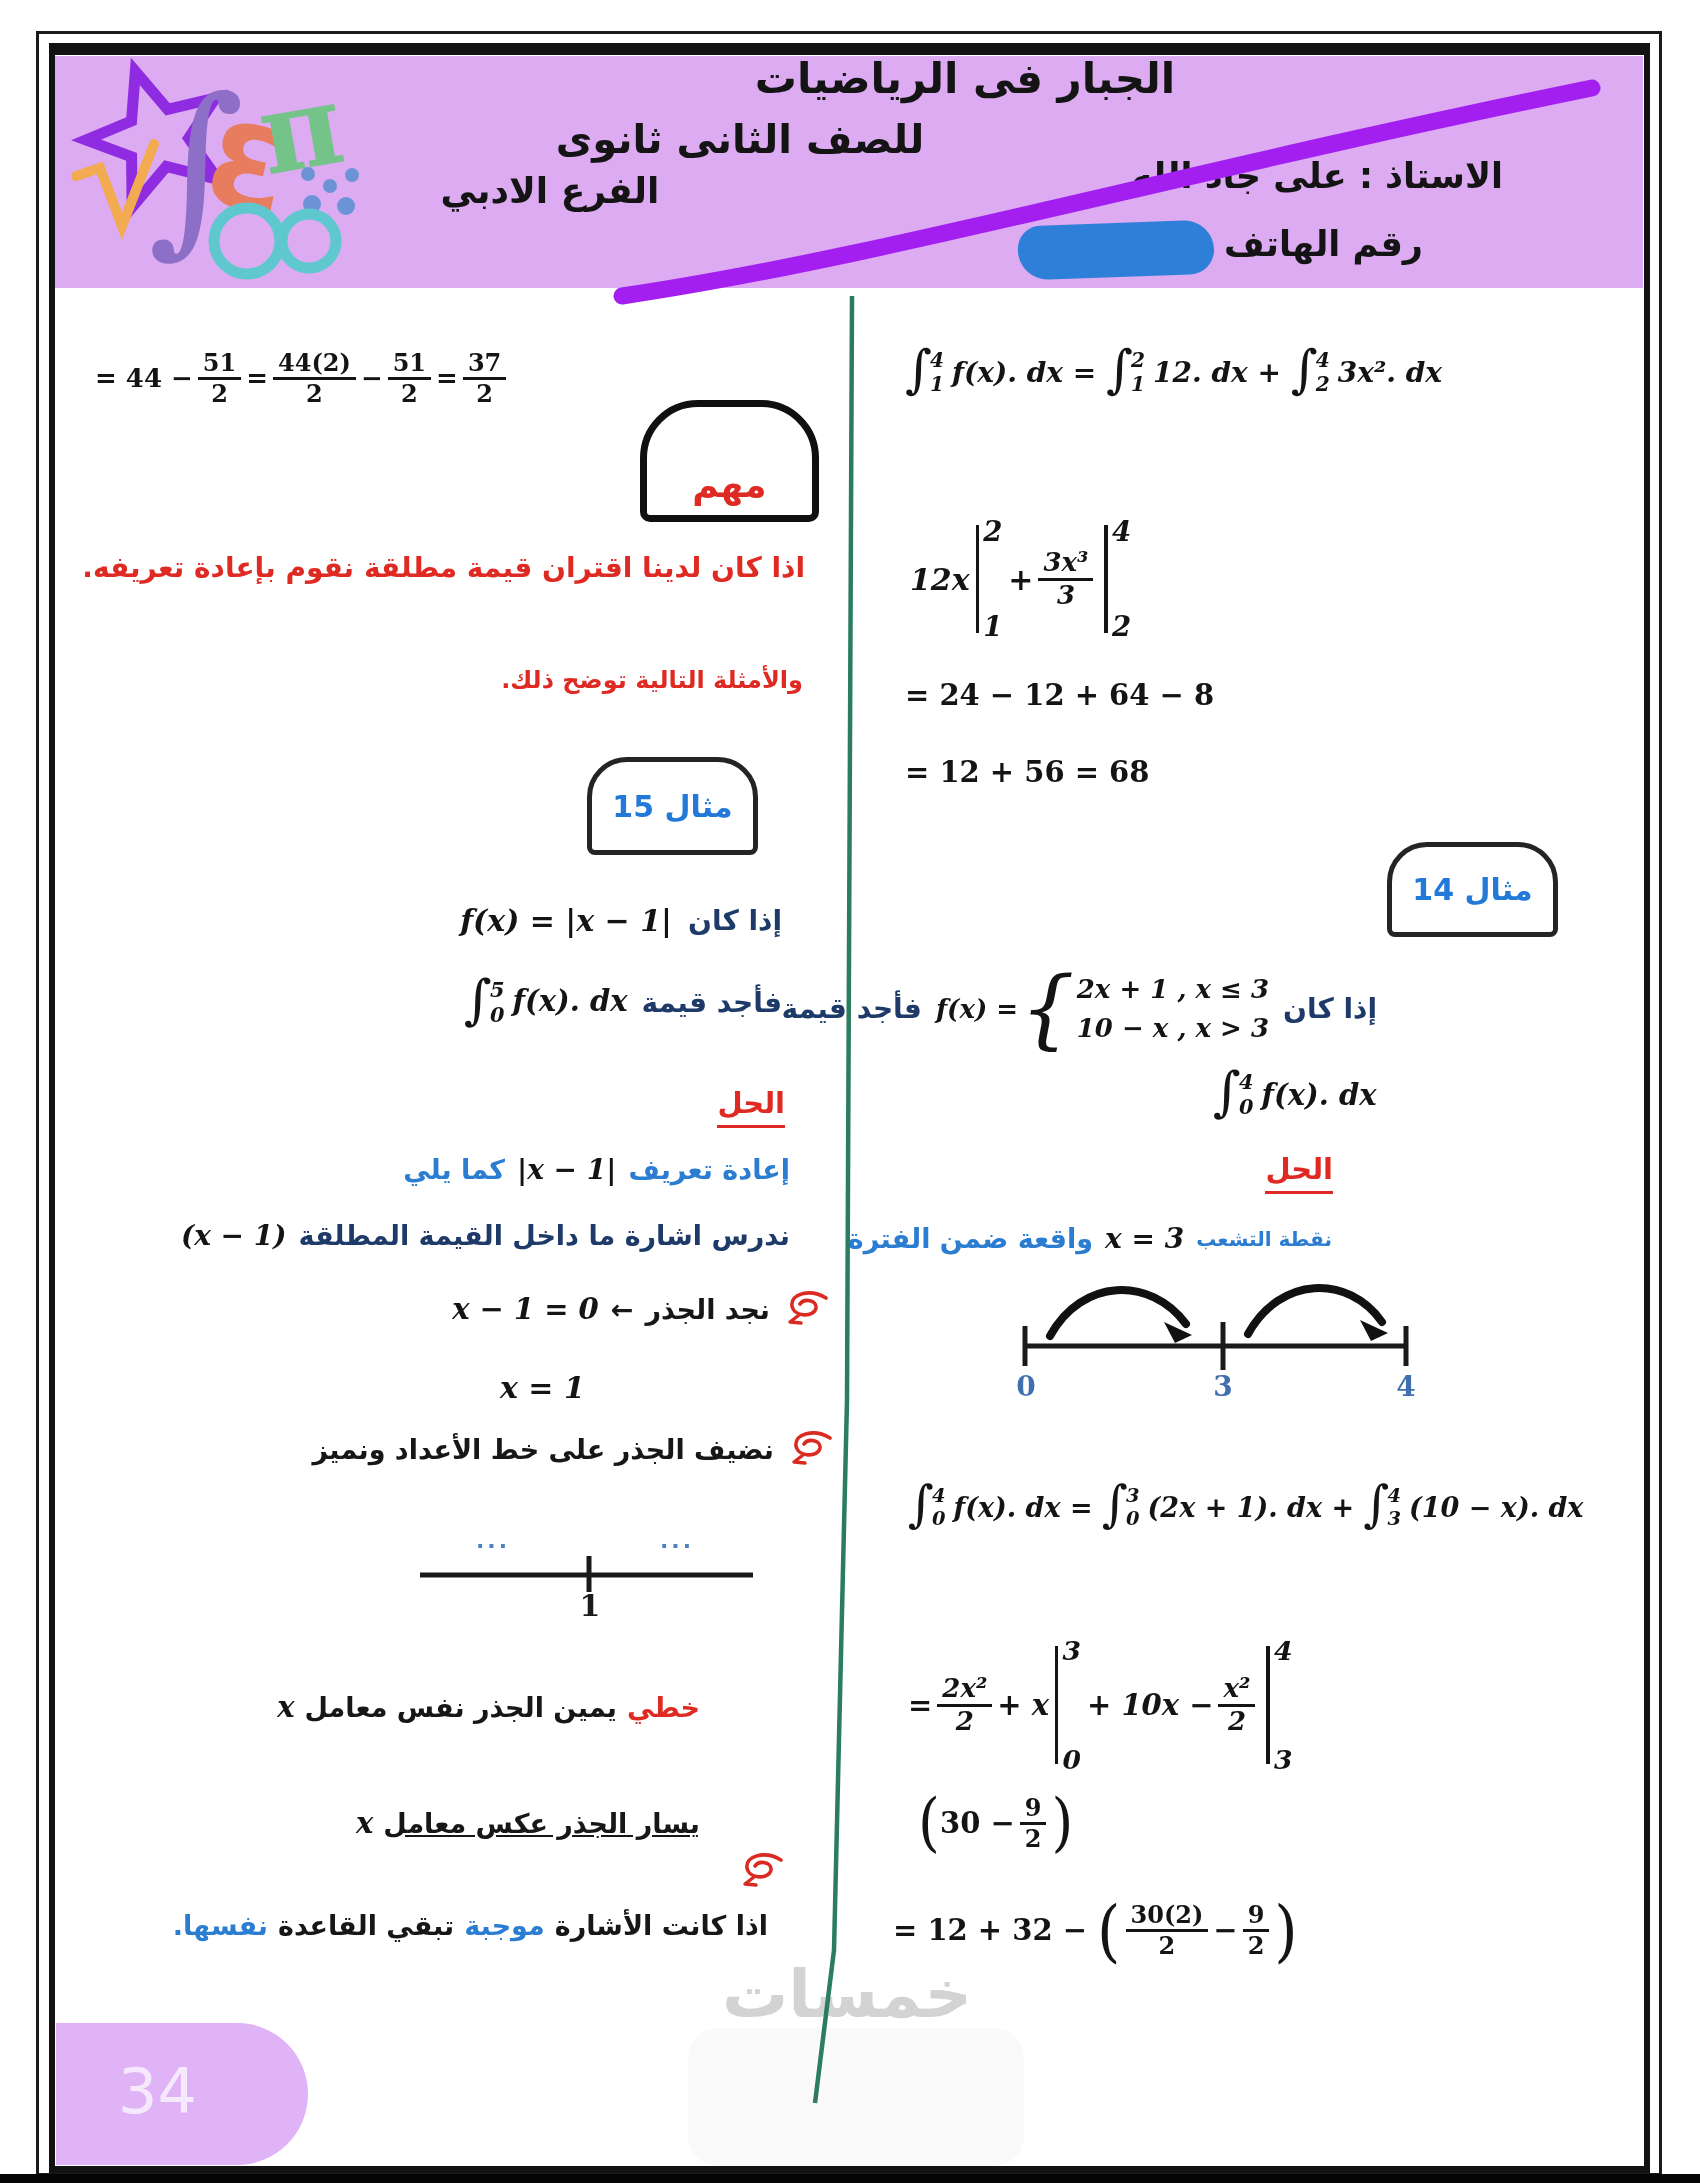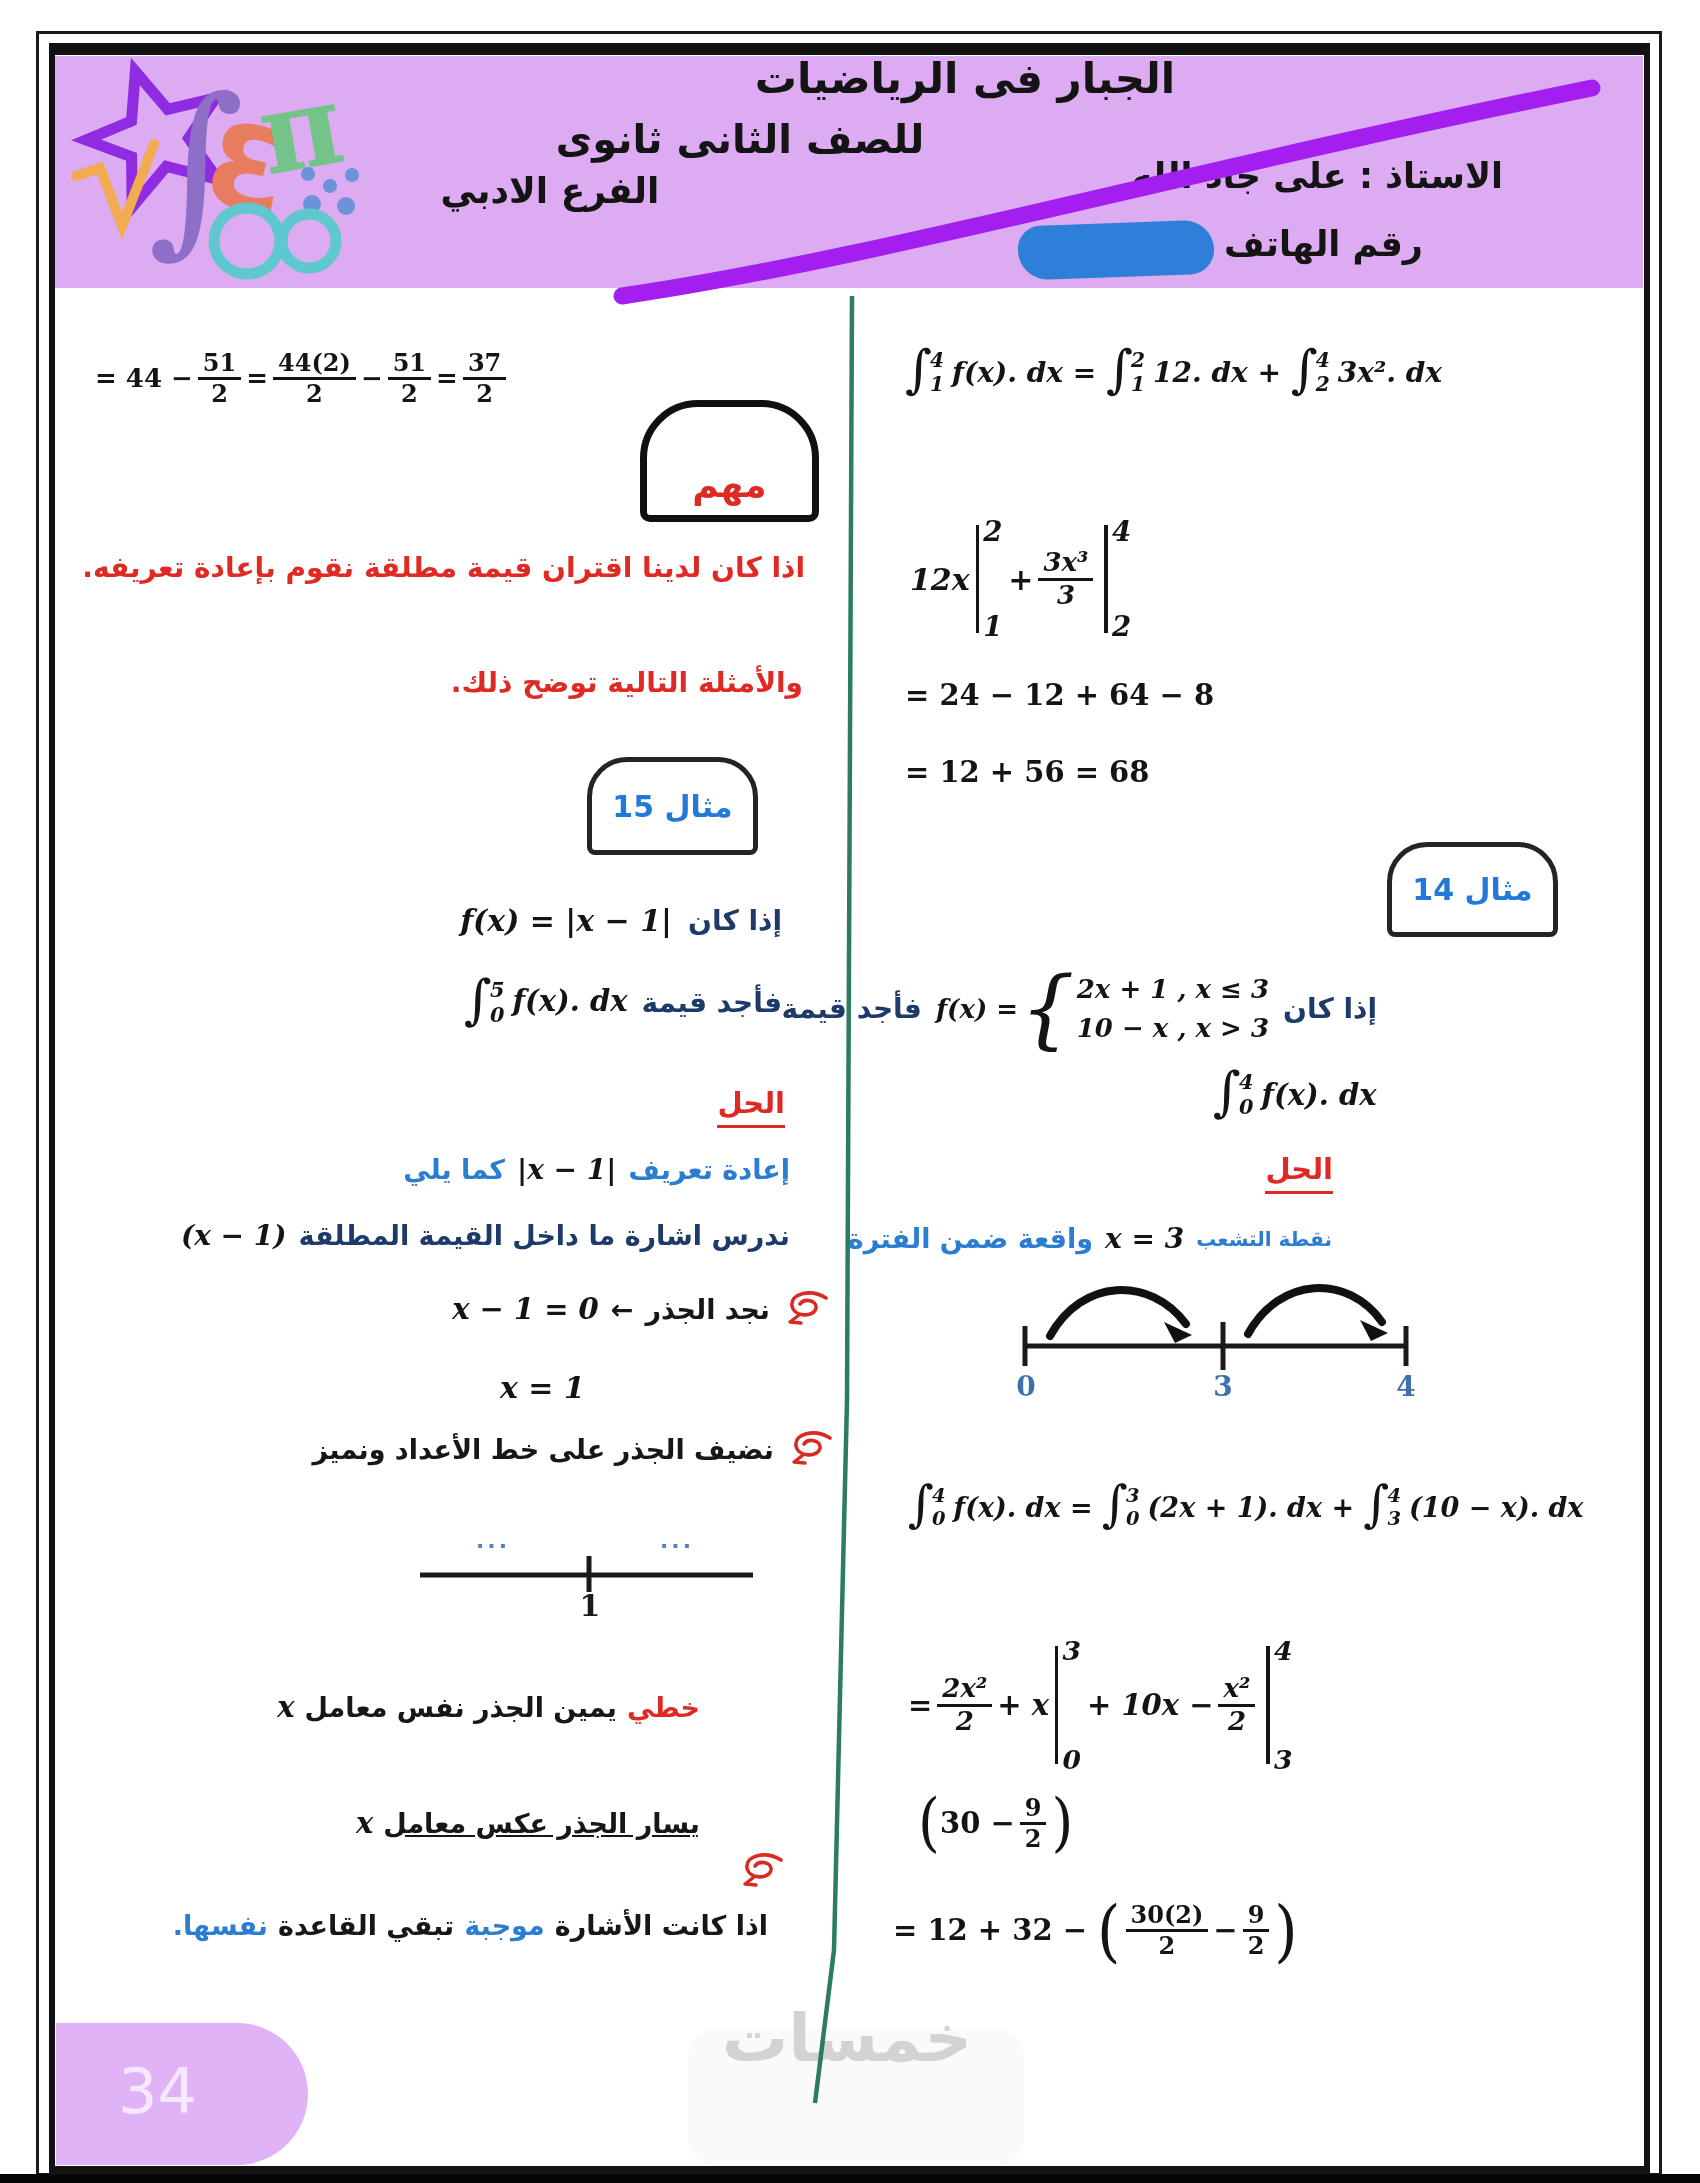--- a/index.html
+++ b/index.html
@@ -88,21 +88,21 @@
         <span class="d">2</span>
       </span>
   </div>
 
   <div class="abs" style="left:640px;top:400px;width:165px;height:108px;border:7px solid #101010;
               border-radius:58px 58px 10px 10px;background:#fff;display:flex;align-items:flex-end;justify-content:center;">
     <span class="ar red" style="font-size:36px;margin-bottom:10px;">مهم</span>
   </div>
 
   <div class="abs ar rtl red" style="right:895px;top:551px;font-size:28px;">اذا كان لدينا اقتران قيمة مطلقة نقوم بإعادة تعريفه.</div>
-  <div class="abs ar rtl red" style="right:897px;top:666px;font-size:28px;">والأمثلة التالية توضح ذلك.</div>
+  <div class="abs ar rtl red" style="right:897px;top:666px;font-size:24px;">والأمثلة التالية توضح ذلك.</div>
 
   <div class="abs exbox rtl" style="left:587px;top:757px;width:161px;height:88px;font-size:30px;">
     <span>مثال 15</span>
   </div>
 
   <div class="abs rtl row" style="right:918px;top:903px;gap:16px;">
     <span class="ar navy" style="font-size:28px;">إذا كان</span>
     <span class="math mi" style="font-size:30px;">f(x) = |x − 1|</span>
   </div>
 
@@ -346,21 +346,21 @@
       </span>
     <span>−</span>
     <span class="fr" style="font-size:24px;">
         <span class="n">9</span>
         <span class="d">2</span>
       </span>
     <span class="bp" style="font-size:60px;">)</span>
   </div>
 
   <div class="abs" style="left:688px;top:2028px;width:336px;height:138px;background:#fafafa;border-radius:30px;"></div>
-  <div class="abs ar rtl" style="left:722px;top:2000px;font-size:66px;color:#d3d3d3;">خمسات</div>
+  <div class="abs ar rtl" style="left:722px;top:1956px;font-size:66px;color:#d3d3d3;">خمسات</div>
 
   <div class="abs" style="left:56px;top:2023px;width:252px;height:142px;background:#dfb3f6;border-radius:0 120px 120px 0;">
     <span class="abs" style="left:62px;top:32px;font-size:62px;color:#f6e9fd;font-family:'DejaVu Sans',sans-serif;">34</span>
   </div>
 
   <svg class="abs" style="left:0;top:0;pointer-events:none;" width="1700" height="2183" viewBox="0 0 1700 2183">
 
     <path d="M 622 296 C 880 258, 1180 172, 1592 88" stroke="#a21ff0" stroke-width="17" fill="none" stroke-linecap="round"></path>
 
     <polyline points="852,296 847,1400 834,1950 815,2103" stroke="#2b7d5e" stroke-width="4.5" fill="none"></polyline>

